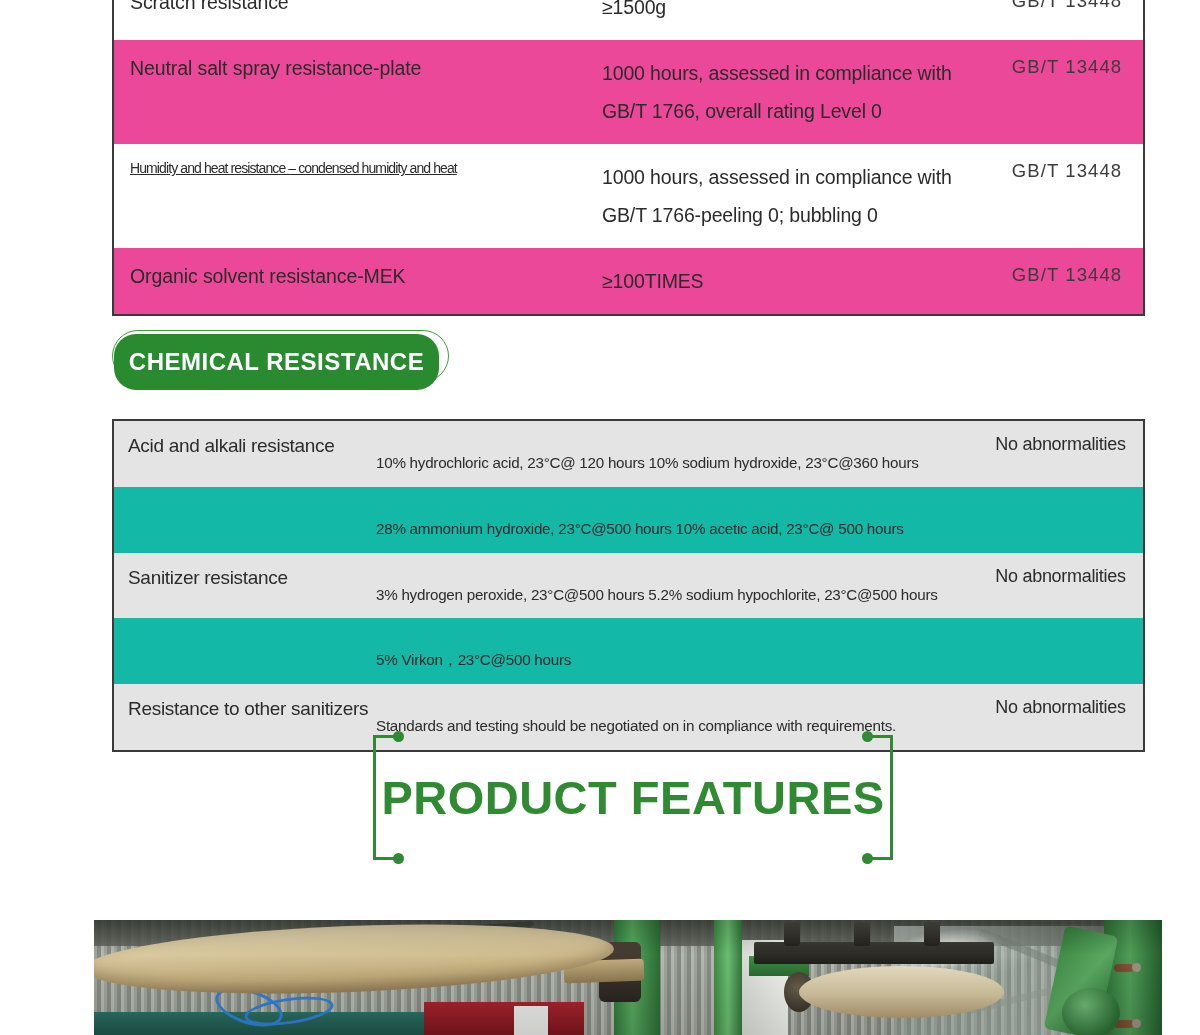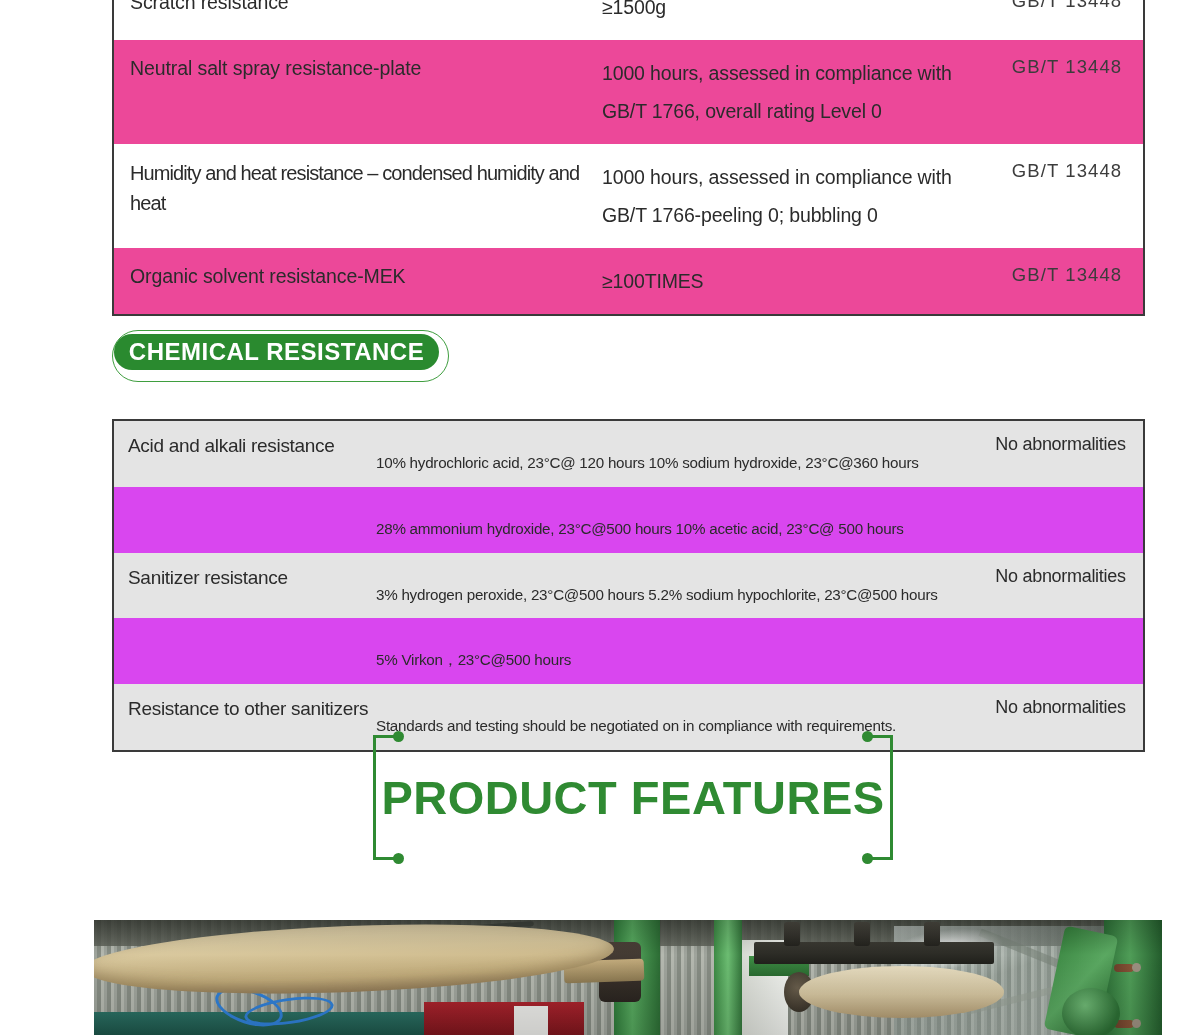--- a/index.html
+++ b/index.html
@@ -41,22 +41,23 @@
   #table-physical tr.shade td { background: #ec4899; }
   #table-physical tr.plain td { background: #ffffff; }
   #table-physical td.c-prop {
     width: 486px;
     padding: 14px 10px 14px 16px;
     font-size: 19.5px;
     line-height: 1.5;
     letter-spacing: -0.1px;
   }
   #table-physical td.c-prop.tight {
-    font-size: 20px;
+    font-size: 14px;
     letter-spacing: -0.9px;
+    text-decoration: underline;
   }
   #table-physical td.c-val {
     width: 398px;
     padding: 14px 8px 14px 3px;
     font-size: 19.5px;
     line-height: 1.95;
     letter-spacing: -0.15px;
   }
   #table-physical td.c-std {
     width: 147px;
@@ -71,21 +72,21 @@
 
   
   #table-chemical {
     left: 84px;
     top: 419px;
     width: 1031px;
     border-top: 2px solid #3a3a3a;
     border-bottom: 2px solid #3a3a3a;
   }
   #table-chemical tr.shade td { background: #e4e4e4; }
-  #table-chemical tr.plain td { background: #d946ef; }
+  #table-chemical tr.plain td { background: #14b8a6; }
   #table-chemical td {
     vertical-align: top;
   }
   #table-chemical td.c-prop {
     width: 263px;
     padding: 12px 4px 12px 14px;
     font-size: 19px;
     line-height: 1.4;
     letter-spacing: -0.3px;
     white-space: nowrap;
@@ -121,21 +122,21 @@
     width: 337px;
     height: 52px;
     border: 1.6px solid #3f9e3f;
     border-radius: 26px;
     background: transparent;
   }
   .badge-fill {
     position: absolute;
     left: 2px; top: 4px;
     width: 325px;
-    height: 36px;
+    height: 56px;
     background: #2a8a2f;
     border-radius: 22px;
     display: flex;
     align-items: center;
     justify-content: center;
   }
   .badge-fill span {
     color: #ffffff;
     font-size: 24px;
     font-weight: bold;

